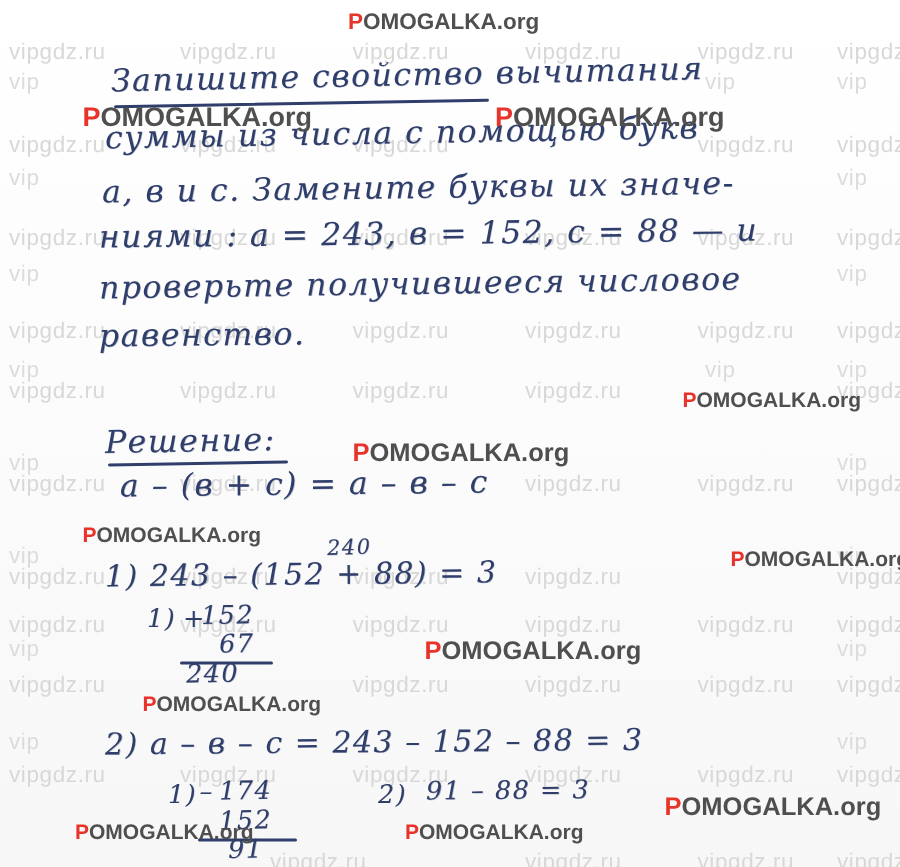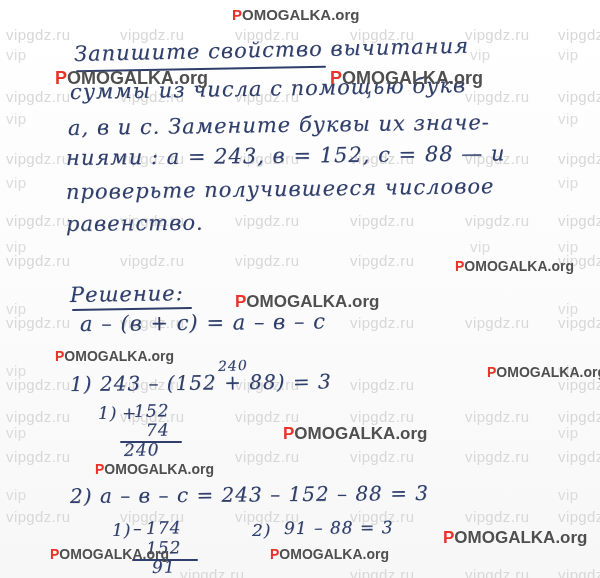--- a/index.html
+++ b/index.html
@@ -180,21 +180,21 @@
   <div class="stroke" style="left:72px;top:308px;width:120px;transform:rotate(-1deg);"></div>
 
   <div class="hw l1" style="left:80px;top:312px;transform:rotate(-0.6deg);">а – (в + с) = а – в – с</div>
 
   <div class="hw sm" style="left:218px;top:358px;font-size:14px;transform:rotate(-2deg);">240</div>
   <div class="hw l2" style="left:70px;top:372px;transform:rotate(-0.6deg);">1) 243 – (152 + 88) = 3</div>
 
   <div class="hw sm" style="left:98px;top:403px;">1)</div>
   <div class="hw sm" style="left:122px;top:403px;">+</div>
   <div class="hw sm" style="left:134px;top:401px;transform:rotate(-1deg);">152</div>
-  <div class="hw sm" style="left:146px;top:420px;transform:rotate(-1deg);">74</div>
+  <div class="hw sm" style="left:146px;top:420px;transform:rotate(-1deg);">67</div>
   <div class="stroke" style="left:120px;top:441px;width:62px;"></div>
   <div class="hw sm" style="left:124px;top:440px;transform:rotate(-1deg);">240</div>
 
   <div class="hw l2" style="left:70px;top:484px;transform:rotate(-0.5deg);">2) а – в – с = 243 – 152 – 88 = 3</div>
 
   <div class="hw sm" style="left:112px;top:520px;">1)</div>
   <div class="hw sm" style="left:133px;top:518px;">–</div>
   <div class="hw sm" style="left:146px;top:518px;transform:rotate(-1deg);">174</div>
   <div class="hw sm" style="left:146px;top:538px;transform:rotate(-1.5deg);">152</div>
   <div class="stroke" style="left:132px;top:559px;width:66px;"></div>

